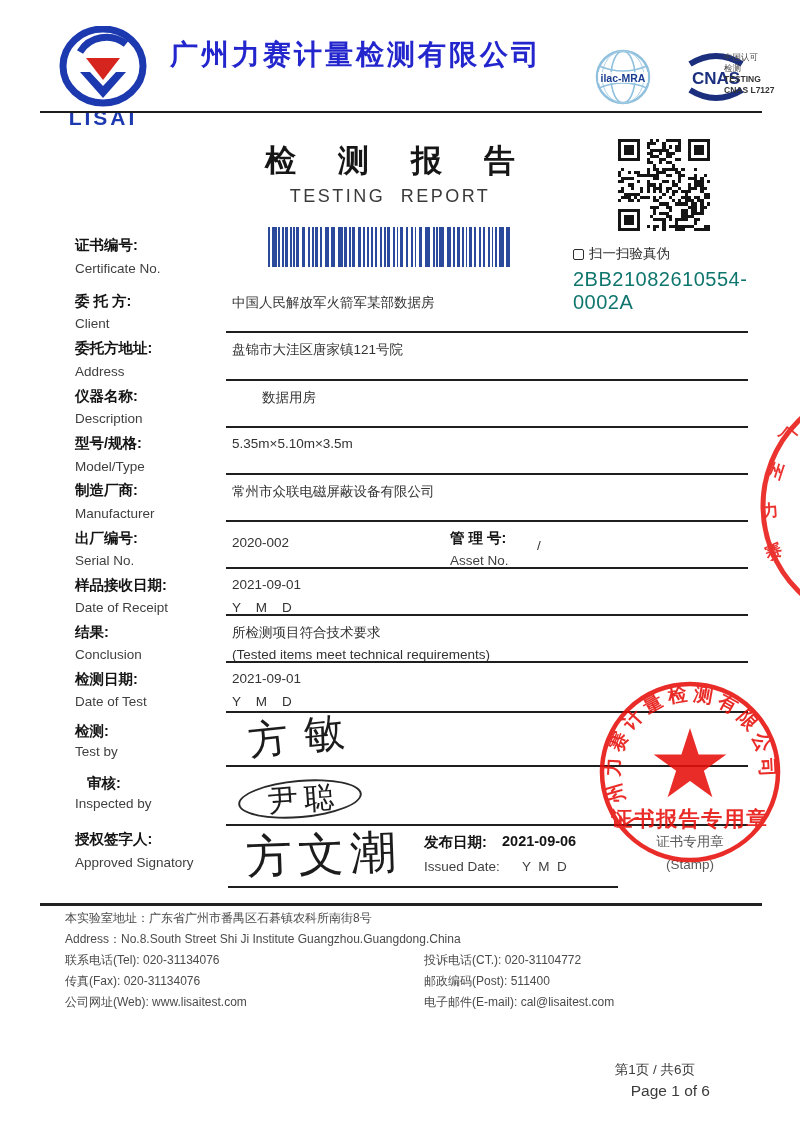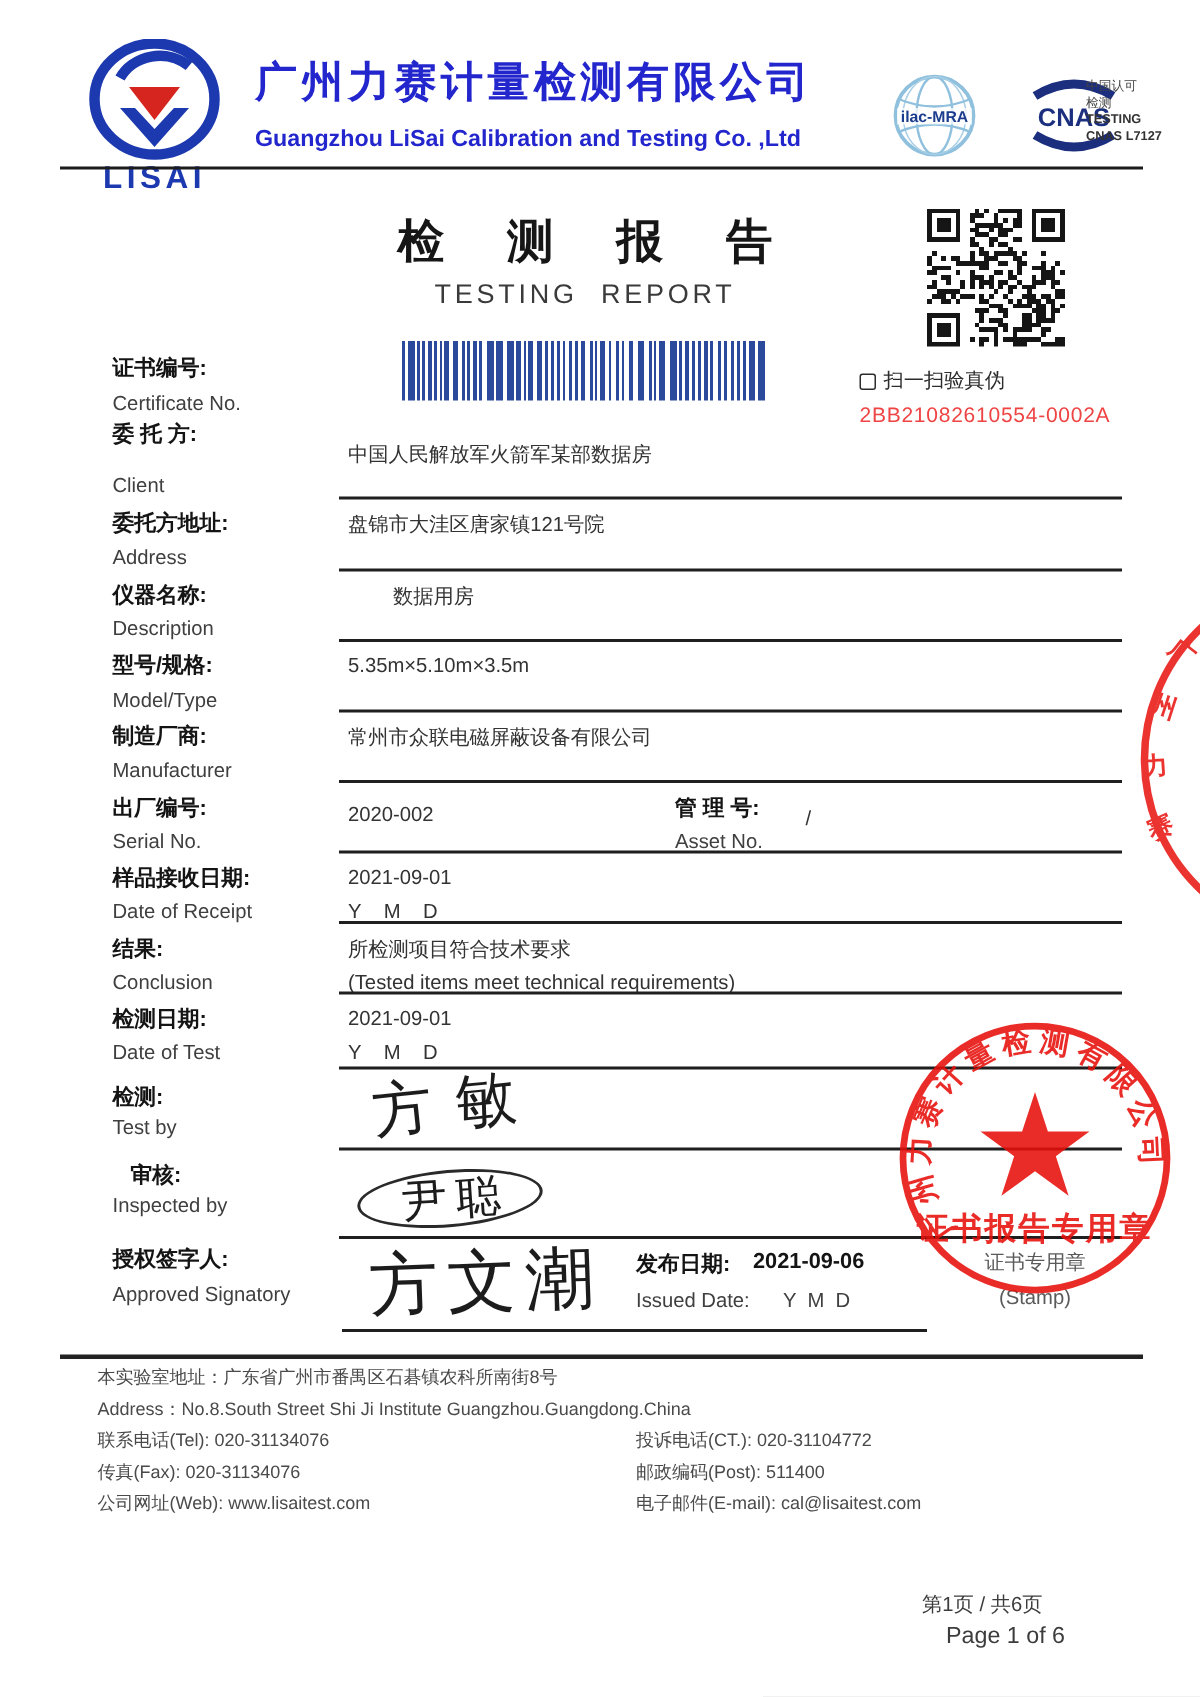--- a/index.html
+++ b/index.html
@@ -21,21 +21,21 @@
   .title-en{left:0;top:186px;width:780px;text-align:center;font-size:18px;color:#3a3a3a;letter-spacing:2.5px;word-spacing:8px;}
 
   
   .lc{left:75px;font-size:14.5px;font-weight:bold;color:#141414;white-space:nowrap;}
   .le{left:75px;font-size:13.5px;color:#3f3f3f;white-space:nowrap;}
   .val{left:232px;font-size:13.5px;color:#333;white-space:nowrap;}
   .fline{left:226px;width:522px;height:2px;background:#1f1f1f;}
 
   .scan-row{left:573px;top:245px;font-size:13.5px;color:#2c2c2c;display:flex;align-items:center;gap:5px;}
   .scan-box{display:inline-block;width:11px;height:11px;border:1.6px solid #2c2c2c;border-radius:2px;}
-  .cert-no{left:573px;top:268px;font-size:14px;color:#ef4444;letter-spacing:.5px;}
+  .cert-no{left:573px;top:268px;font-size:20px;color:#0f766e;letter-spacing:.5px;}
 
   
   .sig{font-family:"DejaVu Serif", serif;color:#1c1c1c;white-space:nowrap;}
   .sig-ellipse{border:2px solid #2a2a2a;border-radius:50%;}
 
   
   .stamp-hint{font-size:13.5px;color:#5a5a5a;}
 
   
   .foot-line{left:40px;top:903px;width:722px;height:2.5px;background:#222;}
@@ -52,21 +52,20 @@
     <svg width="118" height="104" viewBox="0 0 118 104">
       <ellipse cx="59" cy="40" rx="40" ry="37" fill="none" stroke="#1c39b0" stroke-width="7"></ellipse>
       <path d="M 82 18 A 30 28 0 0 0 36 26" fill="none" stroke="#1c39b0" stroke-width="7"></path>
       <polygon points="42,32 76,32 59,54" fill="#d6251f"></polygon>
       <polygon points="36,46 59,72 82,46 72,46 59,60 46,46" fill="#1c39b0"></polygon>
       <text x="59" y="99" text-anchor="middle" font-size="21" font-weight="bold" fill="#1c39b0" letter-spacing="3" font-family="Liberation Sans, sans-serif">LISAI</text>
     </svg>
   </div>
 
   <div class="abs company-cn">广州力赛计量检测有限公司</div>
-  <div class="abs company-en">Guangzhou LiSai Calibration and Testing Co. ,Ltd</div>
 
   <div class="abs" style="left:594px;top:48px;width:58px;height:58px;">
     <svg width="58" height="58" viewBox="0 0 58 58">
       <circle cx="29" cy="29" r="26" fill="none" stroke="#8fc0dd" stroke-width="2.5"></circle>
       <ellipse cx="29" cy="29" rx="12" ry="26" fill="none" stroke="#8fc0dd" stroke-width="1.6"></ellipse>
       <ellipse cx="29" cy="29" rx="21" ry="26" fill="none" stroke="#a9cfe6" stroke-width="1"></ellipse>
       <path d="M5 18 Q29 28 53 18 M5 40 Q29 30 53 40" fill="none" stroke="#8fc0dd" stroke-width="1.6"></path>
       <rect x="4" y="24" width="50" height="11" fill="#ffffff" opacity="0.75"></rect>
       <text x="29" y="33.5" text-anchor="middle" font-size="10.5" font-weight="bold" fill="#1b3c8f" font-family="Liberation Sans, sans-serif">ilac-MRA</text>
     </svg>
@@ -430,21 +429,21 @@
         <rect x="231" y="0" width="4.5" height="40" fill="#2b4a9b"></rect>
         <rect x="237.5" y="0" width="4.5" height="40" fill="#2b4a9b"></rect>
       </svg>
   </div>
   <div class="abs scan-row">
     <span class="scan-box"></span>
     <span>扫一扫验真伪</span>
   </div>
   <div class="abs cert-no">2BB21082610554-0002A</div>
 
-  <div class="abs lc" style="top:280px;text-align:right;">委 托 方:</div>
+  <div class="abs lc" style="top:292px;text-align:right;">委 托 方:</div>
   <div class="abs le" style="top:316px;">Client</div>
   <div class="abs val" style="top:294px;">中国人民解放军火箭军某部数据房</div>
   <div class="abs fline" style="top:331px;"></div>
 
   <div class="abs lc" style="top:339px;">委托方地址:</div>
   <div class="abs le" style="top:364px;">Address</div>
   <div class="abs val" style="top:341px;">盘锦市大洼区唐家镇121号院</div>
   <div class="abs fline" style="top:379px;"></div>
 
   <div class="abs lc" style="top:387px;">仪器名称:</div>

